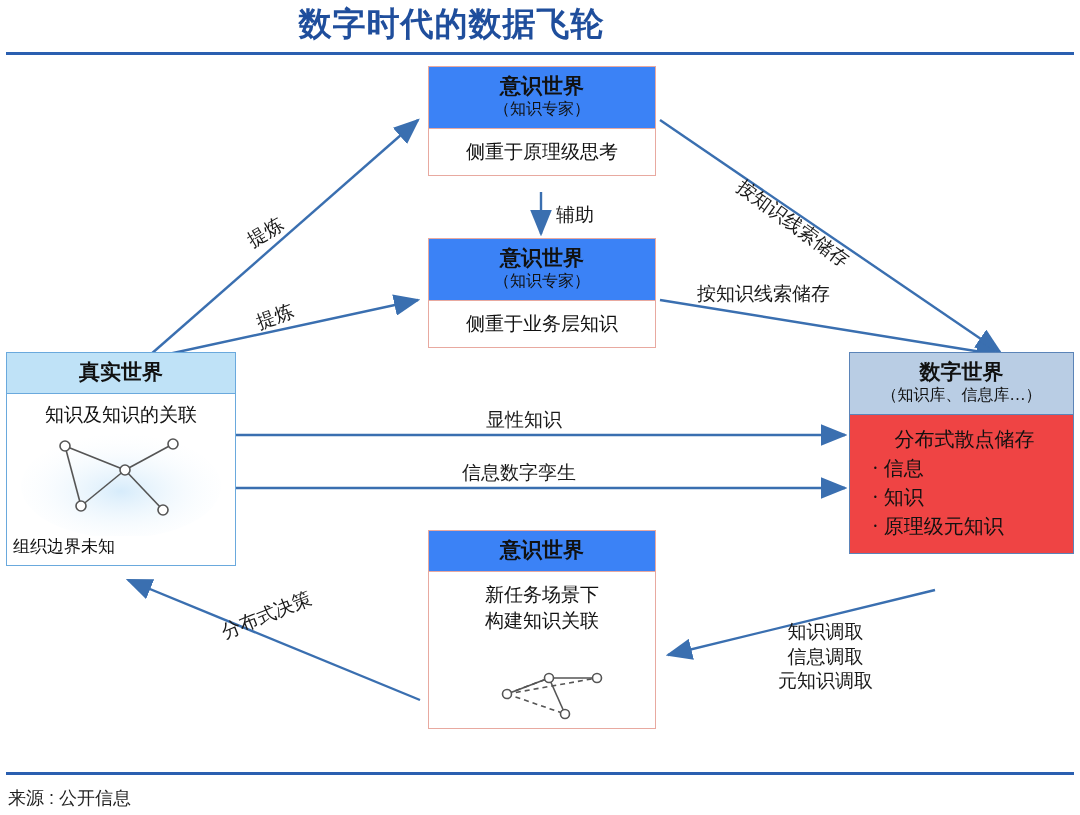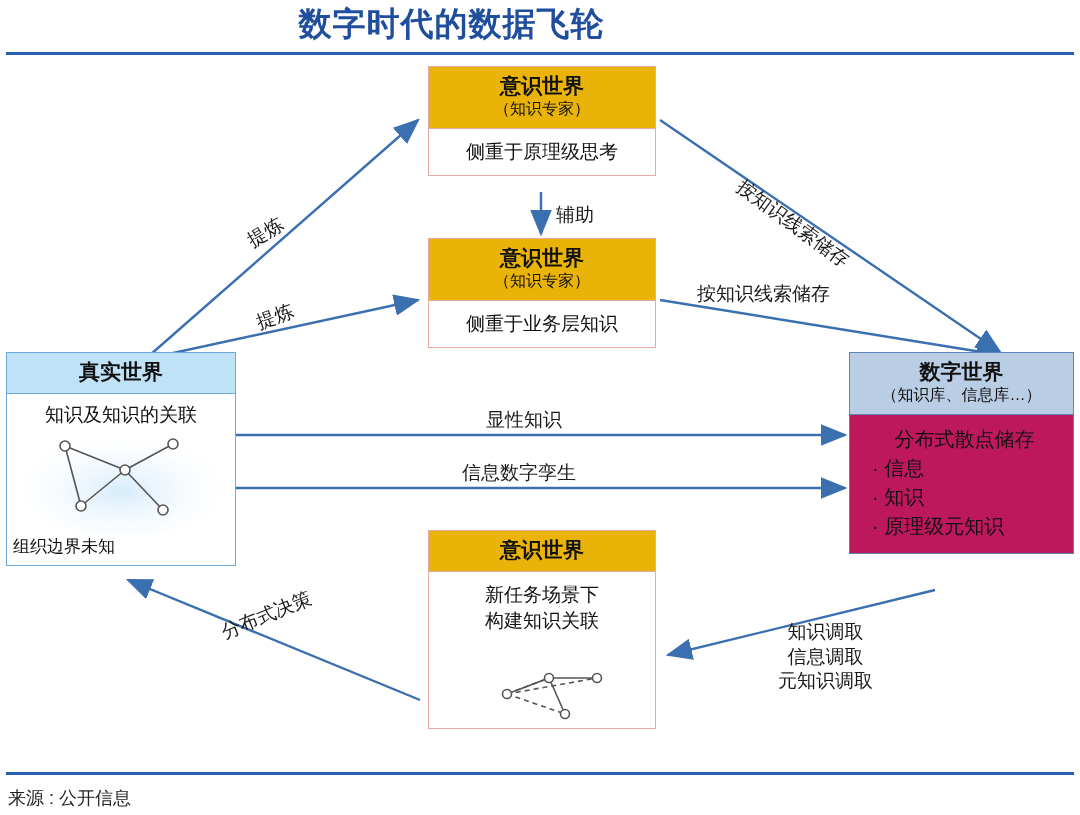--- a/index.html
+++ b/index.html
@@ -64,21 +64,21 @@
   }
 
   
   .node {
     position: absolute;
     box-sizing: border-box;
     border: 1.5px solid #e8a9a0;
     background: #ffffff;
   }
   .node .head {
-    background: #eab308;
+    background: #3b82f6;
     text-align: center;
     padding: 6px 4px 8px 4px;
     border-bottom: 1.5px solid #e8a9a0;
   }
   .node .head .h1 {
     font-size: 21px;
     font-weight: bold;
     color: #111;
     line-height: 1.25;
   }
@@ -116,21 +116,22 @@
   .caption-small {
     font-size: 17px;
     color: #111;
     text-align: left;
     padding-bottom: 6px;
   }
 
   
   #node-digital {
     border: 1.5px solid #5b84b8;
-    background: #be185d;
+    background: #ef4444;
+    font-family: Liberation Serif, serif;
   }
   #node-digital .head {
     background: #b9cde4;
     border-bottom: 1.5px solid #5b84b8;
   }
   #node-digital .body {
     text-align: left;
     padding: 10px 16px 12px 22px;
     font-size: 20px;
     line-height: 1.45;

